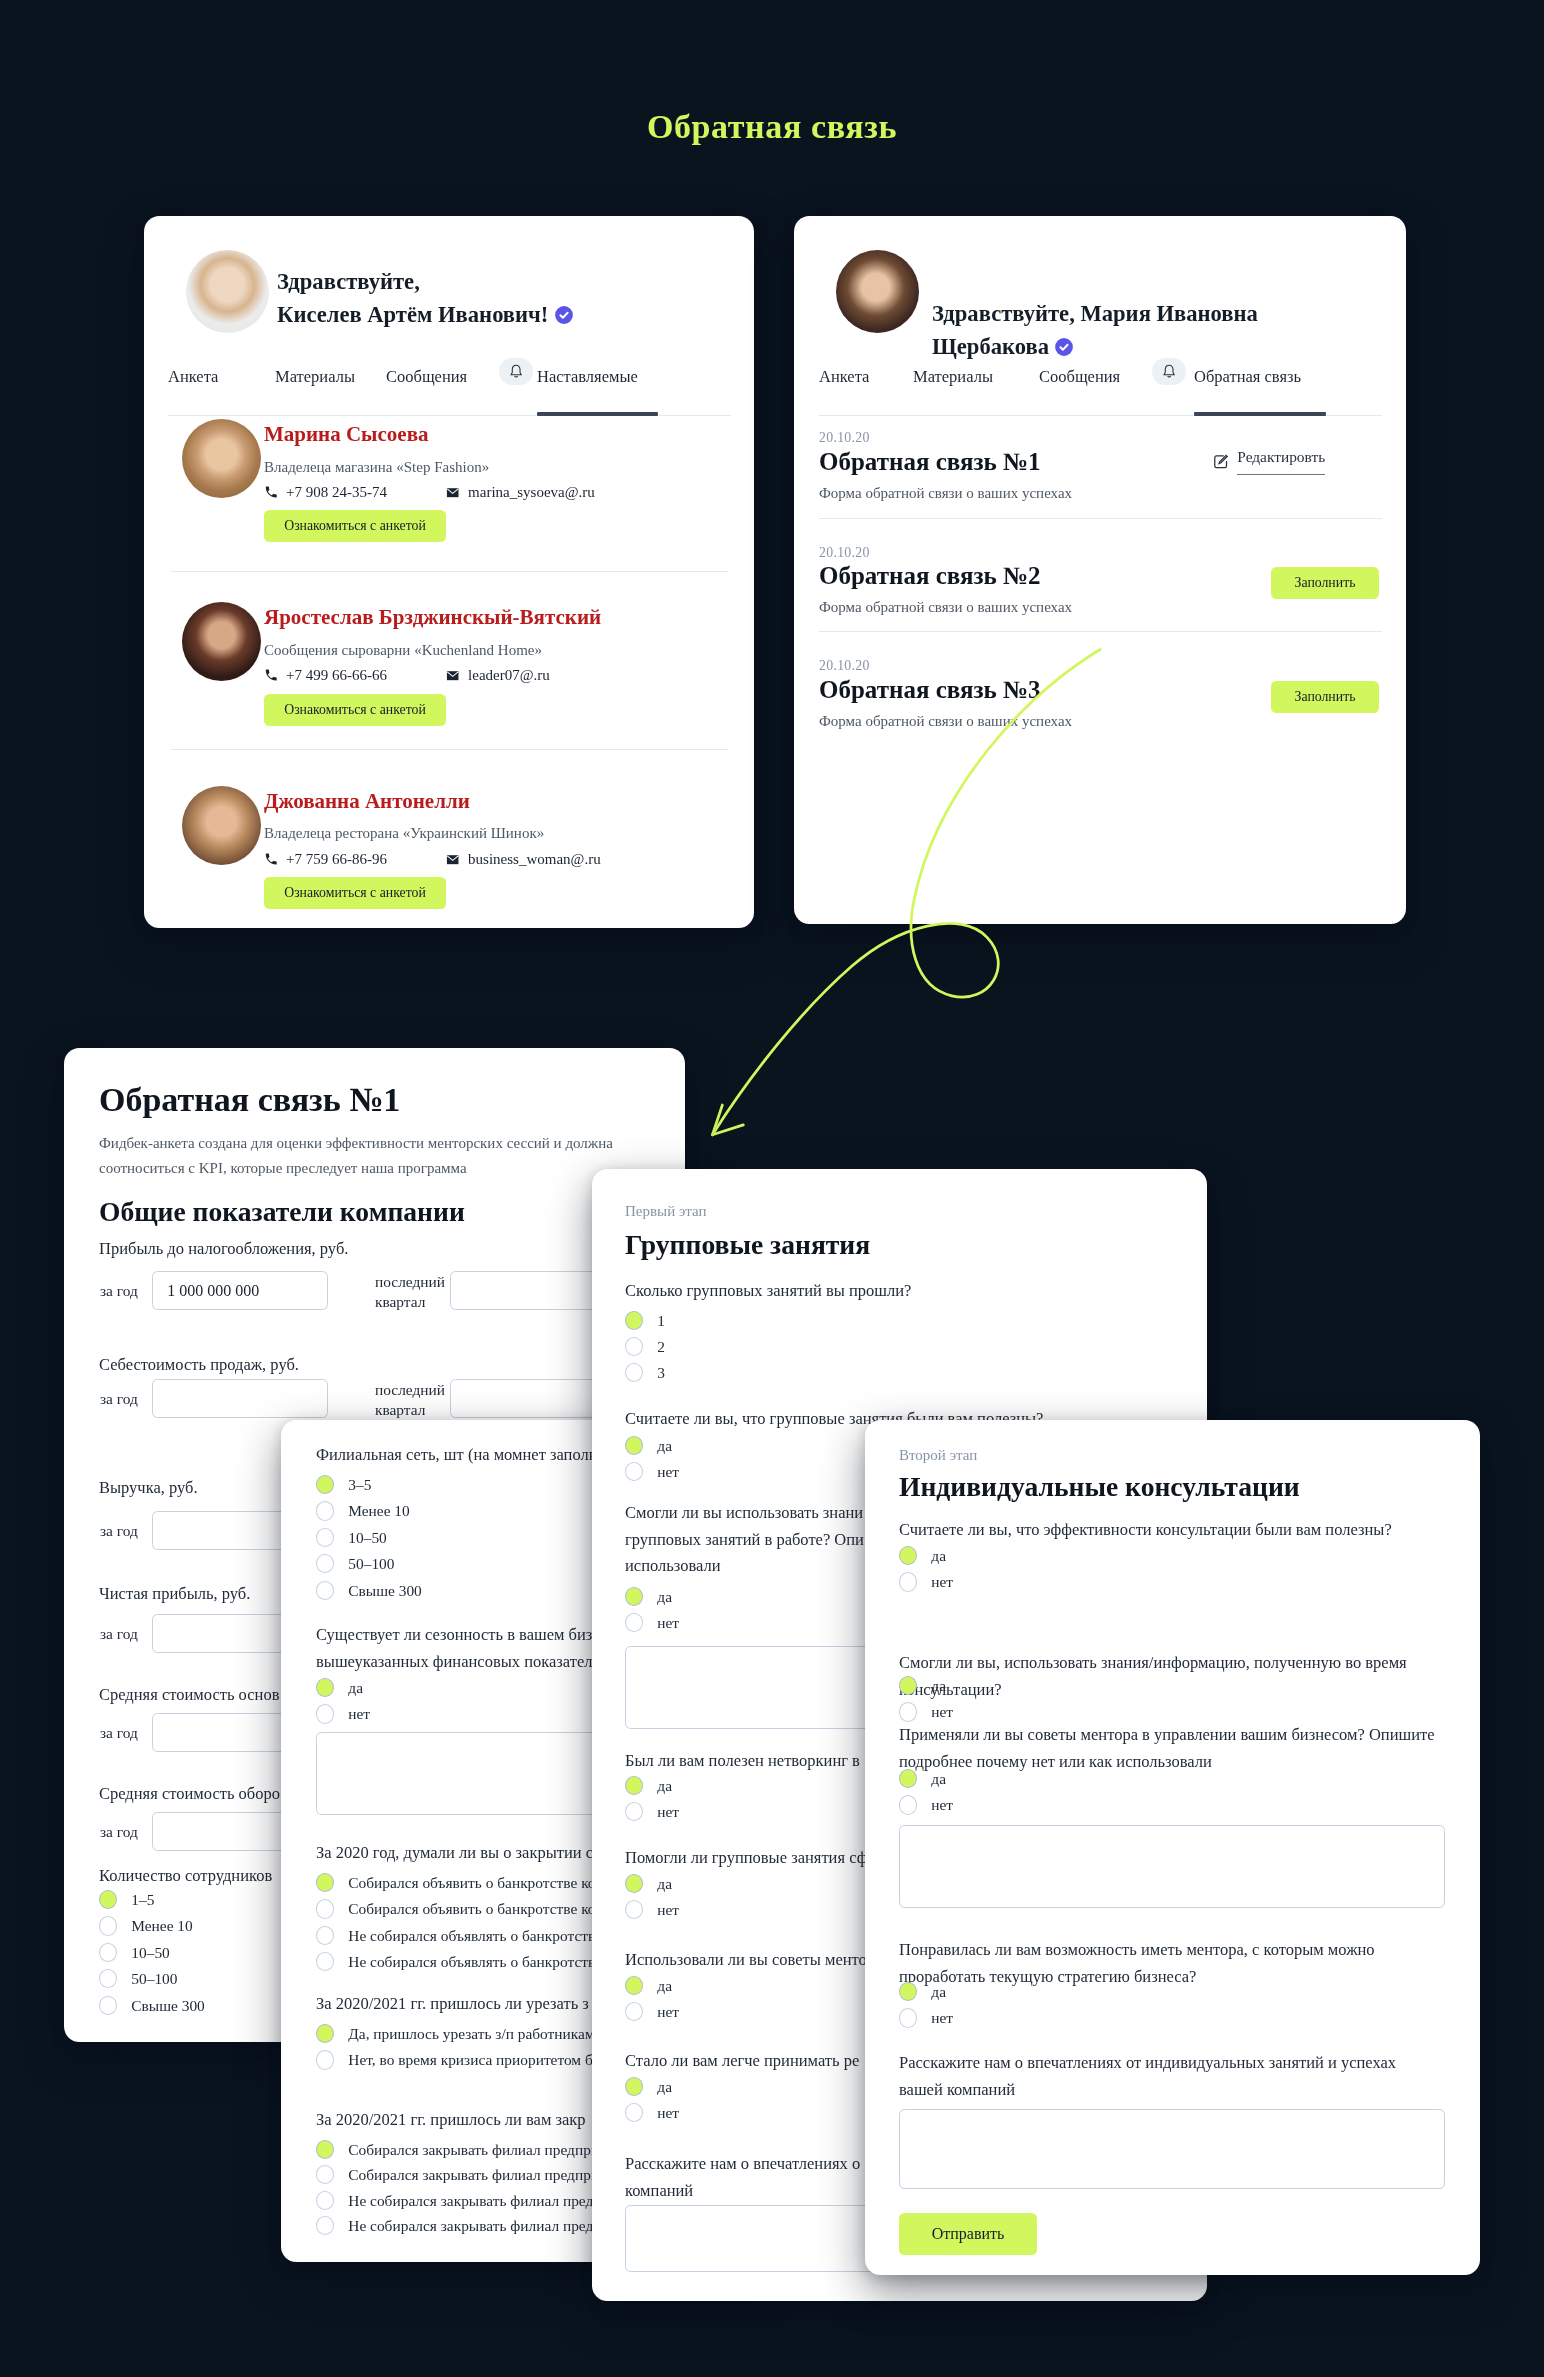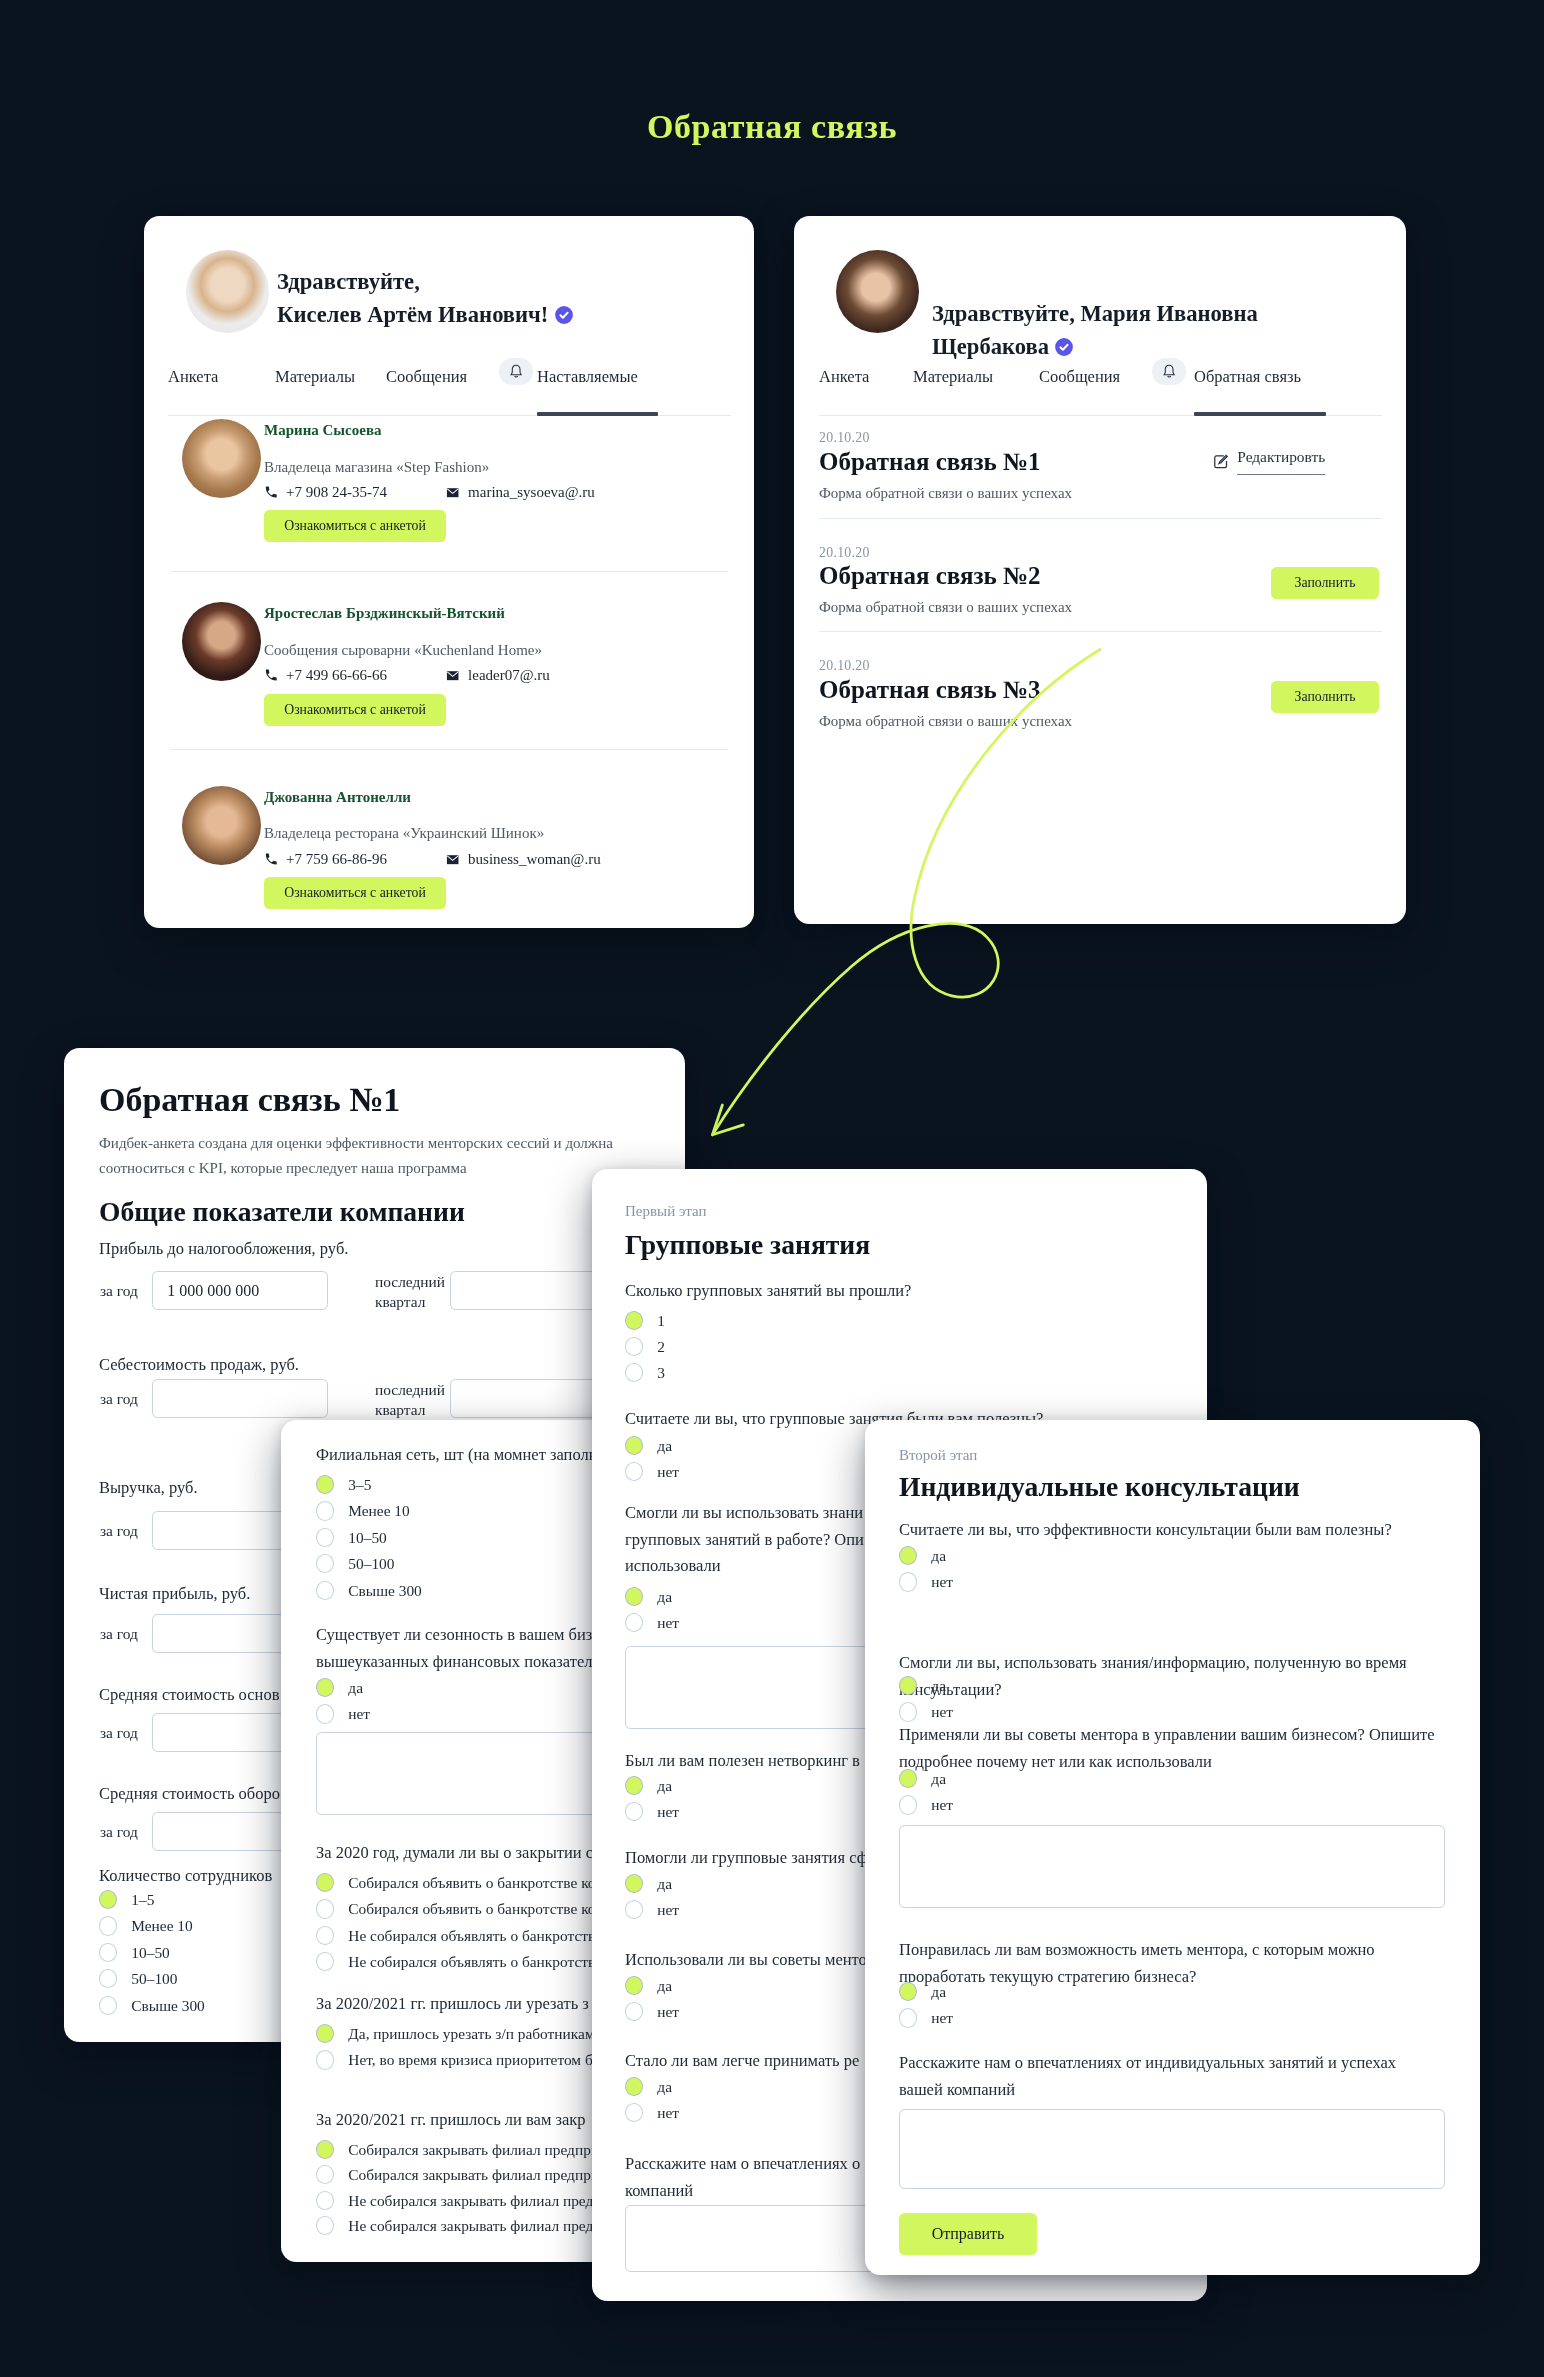--- a/index.html
+++ b/index.html
@@ -11,21 +11,21 @@
   .page-title{position:absolute;top:108px;left:0;width:1544px;text-align:center;
         font-size:34px;font-weight:bold;color:#D2F75E;letter-spacing:0.6px;}
   .avatar{position:absolute;border-radius:50%;}
   .greet{position:absolute;font-size:22.6px;font-weight:bold;color:#151D29;line-height:33px;white-space:nowrap;}
   .badge{display:inline-block;vertical-align:-3.3px;margin-left:5.5px;}
   .tab{position:absolute;font-size:16.5px;color:#1E2835;white-space:nowrap;}
   .bellpill{position:absolute;width:34px;height:26.5px;background:#ECF1F6;border-radius:13.2px;
         display:flex;align-items:center;justify-content:center;}
   .tab-underline{position:absolute;height:3.9px;background:#3A4555;border-radius:1.1px;}
   .divider{position:absolute;height:1.1px;background:#E2E9F1;}
-  .m-name{position:absolute;font-size:15px;font-weight:bold;color:#14532d;white-space:nowrap;}
+  .m-name{position:absolute;font-size:21px;font-weight:bold;color:#b91c1c;white-space:nowrap;}
   .m-role{position:absolute;font-size:15px;color:#4E5965;white-space:nowrap;}
   .contact{position:absolute;display:flex;align-items:center;gap:7.7px;font-size:15px;color:#1B2430;white-space:nowrap;}
   .btn{position:absolute;background:#D2F75E;border-radius:5.5px;display:flex;align-items:center;
        justify-content:center;font-size:13.8px;color:#151D29;}
   .date{position:absolute;font-size:13.8px;color:#8794A6;letter-spacing:0.3px;}
   .fb-title{position:absolute;font-size:25px;font-weight:bold;color:#10161F;white-space:nowrap;}
   .fb-desc{position:absolute;font-size:15px;color:#4E5965;white-space:nowrap;}
   .editlink{position:absolute;display:flex;align-items:center;gap:7.7px;}
   .editlink span{font-size:15.4px;color:#28313E;border-bottom:1.1px solid #6B7787;padding-bottom:7.7px;}
   .h1{position:absolute;font-weight:bold;color:#10161F;white-space:nowrap;}

